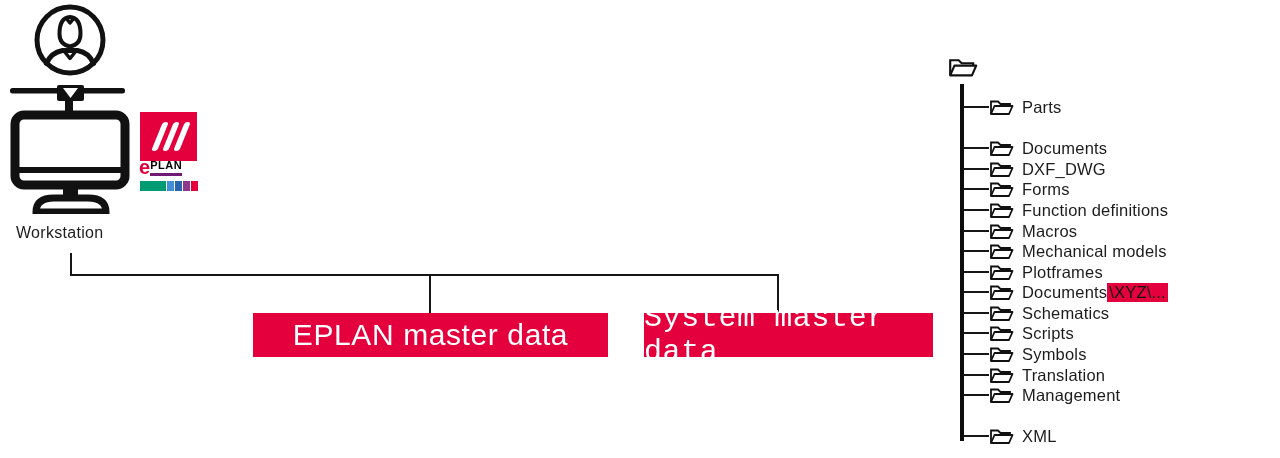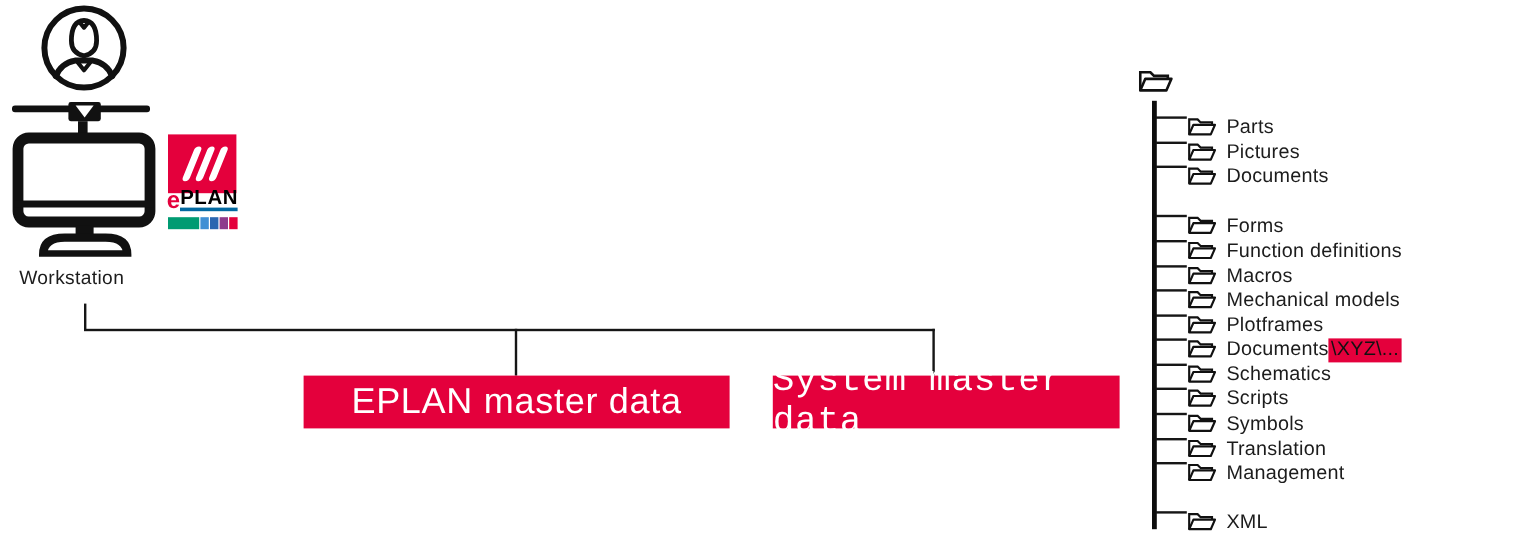--- a/index.html
+++ b/index.html
@@ -13,21 +13,21 @@
     left:16px;top:224px;font-size:16px;font-weight:500;letter-spacing:.3px;color:#1c1c1c;
   }
   
   #logo-square{left:140px;top:112px;width:57px;height:49px;background:#E4003C;overflow:hidden;}
   #logo-square .slash{position:absolute;top:10px;width:6px;height:29px;background:#fff;border-radius:3px;transform:skewX(-22deg);}
   #logo-square .s1{left:17px;}
   #logo-square .s2{left:28px;}
   #logo-square .s3{left:39px;}
   #logo-wordmark{left:139px;top:158px;width:60px;display:flex;align-items:flex-end;}
   #logo-wordmark .e{color:#E4003C;font-size:20px;font-weight:800;line-height:18px;}
-  #logo-wordmark .plan{font-size:17px;font-weight:800;letter-spacing:.5px;color:#000;border-bottom:3px solid #0369a1;padding-bottom:1px;line-height:14px;}
+  #logo-wordmark .plan{font-size:11px;font-weight:800;letter-spacing:.5px;color:#000;border-bottom:3px solid #701a75;padding-bottom:1px;line-height:14px;}
   #logo-colorbar{left:140px;top:181px;width:59px;height:10px;display:flex;gap:1px;}
   #logo-colorbar span{display:block;height:100%;}
   .cb-green{width:26px;background:#009b72;}
   .cb-blue1{width:7px;background:#3f90d4;}
   .cb-blue2{width:7px;background:#2a66b0;}
   .cb-purple{width:7px;background:#8e3a8c;}
   .cb-red{width:7px;background:#E4003C;}
   
   .line{position:absolute;background:#161616;}
   
@@ -35,21 +35,21 @@
     position:absolute;top:313px;height:44px;background:#E4003C;color:#fff;
     display:flex;align-items:center;justify-content:center;
     font-size:30px;font-weight:500;letter-spacing:.6px;
   }
   #box-eplan{left:253px;width:355px;}
   #box-system{left:644px;width:289px;font-family:Liberation Mono, monospace;}
   
   #tree-trunk{left:960px;top:84px;width:4px;height:357px;background:#0d0d0d;}
   #root-folder{left:949px;top:57px;}
   .tree-row{
-    position:absolute;left:963px;height:20px;display:flex;white-space:nowrap;
+    position:absolute;left:963px;height:20px;display:flex;align-items:center;white-space:nowrap;
   }
   .branch{width:26px;height:2px;background:#161616;flex:0 0 auto;}
   .folder{flex:0 0 auto;margin-left:1px;}
   .flabel{margin-left:8px;font-size:16.5px;font-weight:500;color:#1c1c1c;letter-spacing:.2px;}
   .hl{background:#E4003C;color:#111;padding:0 2px;margin-left:1px;}
   svg{display:block;}
 </style>
 </head>
 <body>
 
@@ -108,35 +108,35 @@
   <div class="abs" id="tree-trunk"></div>
 
   <div class="tree-row" style="top:97px">
       <span class="branch"></span>
       <svg class="folder" width="24" height="17" viewBox="0 0 24 17">
         <path d="M1 15 V2.5 H8 L10.5 5 H20 V7.5" fill="none" stroke="#111" stroke-width="1.8"></path>
         <path d="M1 15 L4.5 7 H22.5 L19 15 Z" fill="#fff" stroke="#111" stroke-width="1.8" stroke-linejoin="round"></path>
       </svg>
       <span class="flabel">Parts</span>
     </div>
-  <div class="tree-row" style="top:118px">
-      <span class="branch"></span>
-      <svg class="folder" width="24" height="17" viewBox="0 0 24 17">
-        <path d="M1 15 V2.5 H8 L10.5 5 H20 V7.5" fill="none" stroke="#111" stroke-width="1.8"></path>
-        <path d="M1 15 L4.5 7 H22.5 L19 15 Z" fill="#fff" stroke="#111" stroke-width="1.8" stroke-linejoin="round"></path>
-      </svg>
-      <span class="flabel">Pictures</span>
-    </div>
   <div class="tree-row" style="top:138px">
       <span class="branch"></span>
       <svg class="folder" width="24" height="17" viewBox="0 0 24 17">
         <path d="M1 15 V2.5 H8 L10.5 5 H20 V7.5" fill="none" stroke="#111" stroke-width="1.8"></path>
         <path d="M1 15 L4.5 7 H22.5 L19 15 Z" fill="#fff" stroke="#111" stroke-width="1.8" stroke-linejoin="round"></path>
       </svg>
       <span class="flabel">Documents</span>
+    </div>
+  <div class="tree-row" style="top:159px">
+      <span class="branch"></span>
+      <svg class="folder" width="24" height="17" viewBox="0 0 24 17">
+        <path d="M1 15 V2.5 H8 L10.5 5 H20 V7.5" fill="none" stroke="#111" stroke-width="1.8"></path>
+        <path d="M1 15 L4.5 7 H22.5 L19 15 Z" fill="#fff" stroke="#111" stroke-width="1.8" stroke-linejoin="round"></path>
+      </svg>
+      <span class="flabel">DXF_DWG</span>
     </div>
   <div class="tree-row" style="top:179px">
       <span class="branch"></span>
       <svg class="folder" width="24" height="17" viewBox="0 0 24 17">
         <path d="M1 15 V2.5 H8 L10.5 5 H20 V7.5" fill="none" stroke="#111" stroke-width="1.8"></path>
         <path d="M1 15 L4.5 7 H22.5 L19 15 Z" fill="#fff" stroke="#111" stroke-width="1.8" stroke-linejoin="round"></path>
       </svg>
       <span class="flabel">Forms</span>
     </div>
   <div class="tree-row" style="top:200px">

